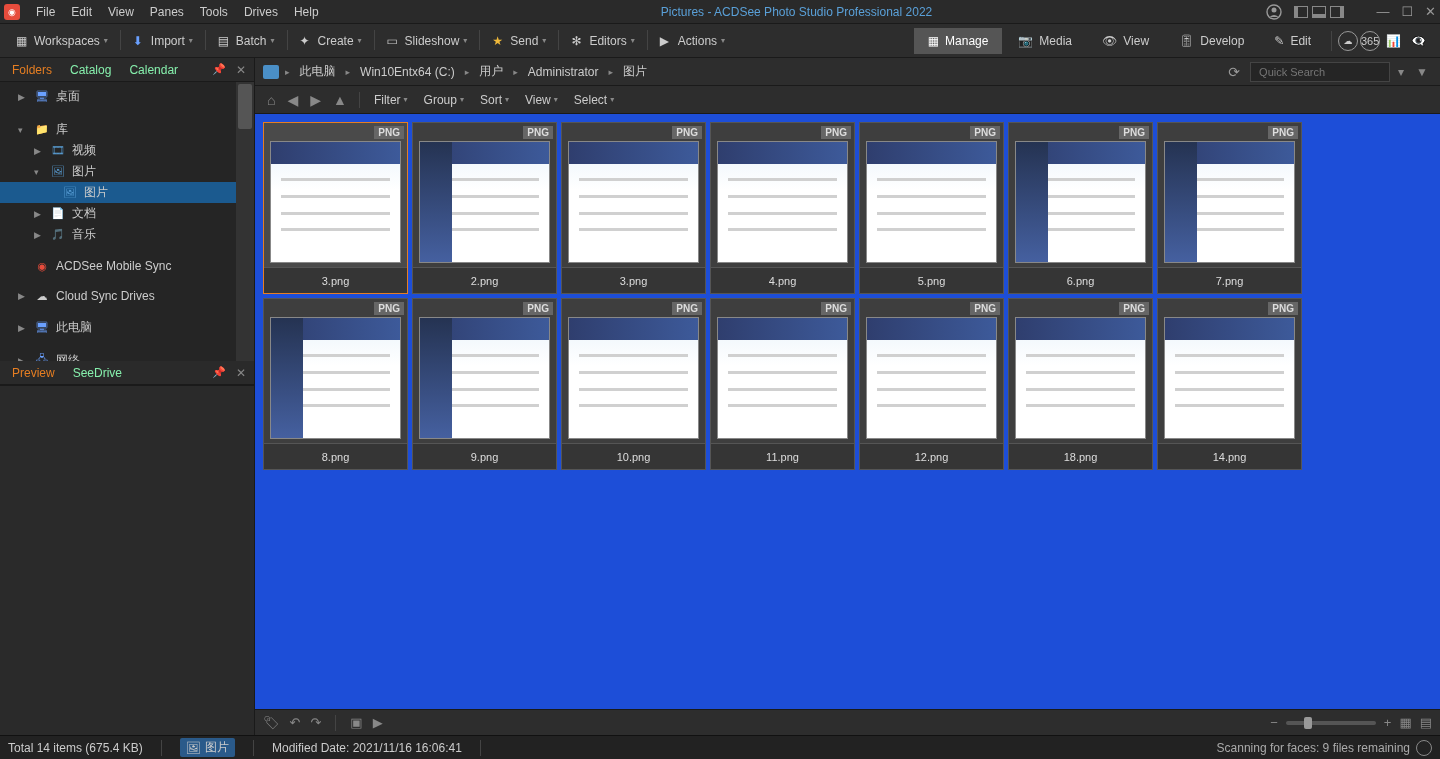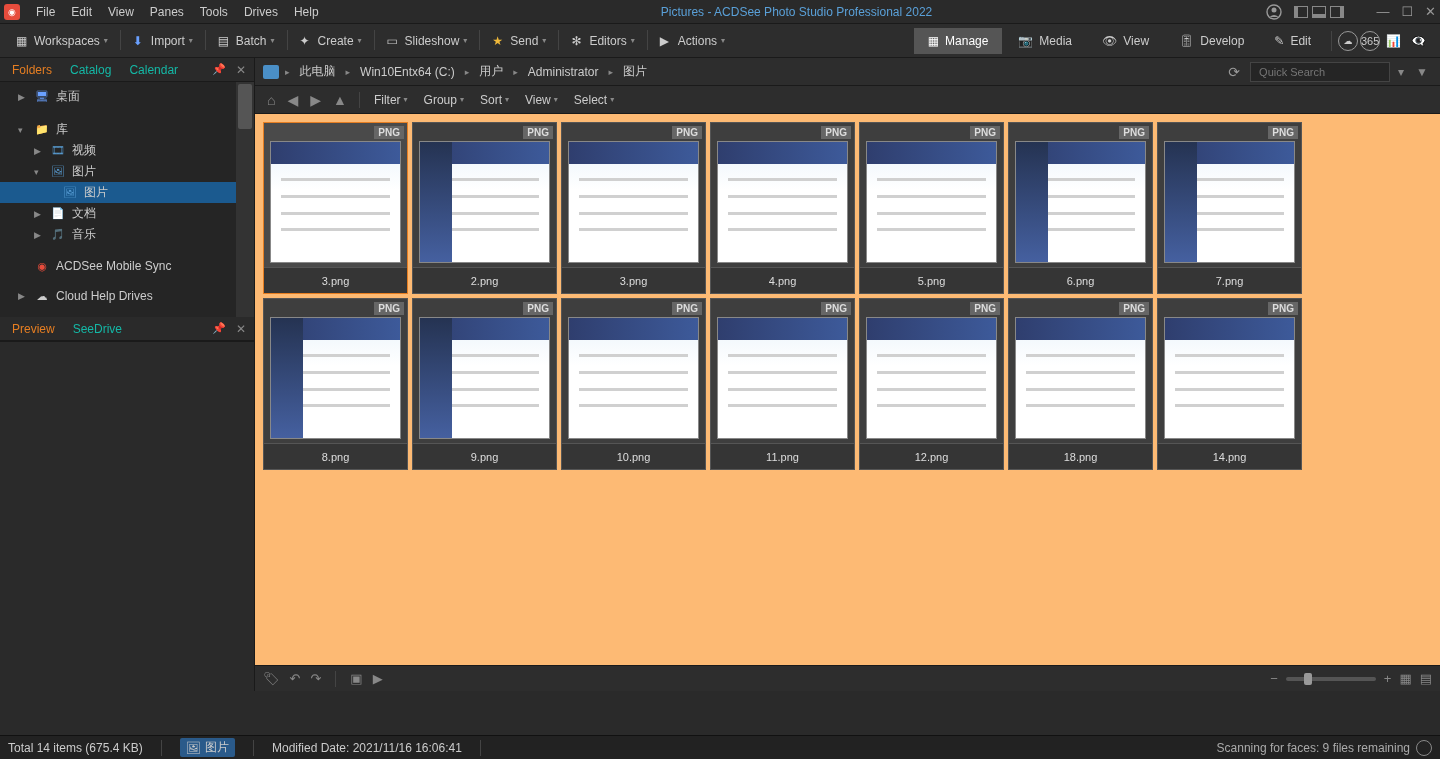--- a/index.html
+++ b/index.html
@@ -21,21 +21,21 @@
 .tb-sep { width: 1px; height: 20px; background: #444; margin: 0 4px; }
 .tb-right { margin-left: auto; display: flex; gap: 2px; align-items: center; }
 .mode-btn { display: flex; align-items: center; gap: 6px; padding: 6px 14px; color: #ccc; cursor: pointer; font-size: 16px; }
 .mode-btn.active { background: #555; color: #fff; }
 .round-icon { width: 20px; height: 20px; border: 1.5px solid #999; border-radius: 50%; display:flex; align-items:center; justify-content:center; font-size:9px; }
 
 .main-area { flex: 1; display: flex; overflow: hidden; }
 
 .left-panel { width: 255px; background: #2a2a2a; display: flex; flex-direction: column; border-right: 1px solid #1a1a1a; }
 .panel-tabs { height: 24px; display: flex; align-items: center; padding: 0 4px; gap: 2px; border-bottom: 1px solid #1a1a1a; }
-.panel-tab { padding: 3px 8px; color: #14b8a6; cursor: pointer; }
+.panel-tab { padding: 3px 8px; color: #86efac; cursor: pointer; }
 .panel-tab.active { color: #e67e22; }
 .panel-tabs .pin { margin-left: auto; color: #888; cursor: pointer; font-size: 11px; padding: 0 4px; }
 .panel-tabs .close { color: #888; cursor: pointer; padding: 0 4px; }
 
 .folder-tree { flex: 1; overflow: auto; background: #252525; padding: 4px 0; position: relative; }
 .tree-scroll-track { position:absolute; right:0; top:0; bottom:0; width:18px; background:#333; }
 .tree-scroll-thumb { position:absolute; right:2px; top:2px; width:14px; height:45px; background:#555; border-radius:2px; }
 .tree-item { display: flex; align-items: center; gap: 6px; padding: 2px 4px 2px 8px; color: #ccc; cursor: pointer; }
 .tree-item.selected { background: #1b5a8f; }
 .tree-indent { display: inline-block; }
@@ -55,40 +55,40 @@
 .search-box { margin-left: auto; display: flex; align-items: center; gap: 4px; }
 .search-box input { background: #252525; border: 1px solid #444; color: #999; padding: 3px 8px; width: 140px; font-size: 11px; }
 .refresh-icon { color: #999; cursor: pointer; font-size: 14px; margin-right: 6px; }
 .search-extra { color: #888; cursor: pointer; padding: 0 4px; }
 
 .filter-bar { height: 28px; display: flex; align-items: center; padding: 0 8px; gap: 4px; background: #2d2d2d; border-bottom: 1px solid #1a1a1a; }
 .nav-btn { color: #888; cursor: pointer; font-size: 14px; padding: 0 4px; }
 .filter-item { padding: 3px 6px; color: #ccc; cursor: pointer; display: flex; align-items: center; gap: 3px; }
 .fsep { width: 1px; height: 16px; background: #444; margin: 0 4px; }
 
-.thumbs-area { flex: 1; overflow: auto; padding: 8px; background: #fdba74; }
+.thumbs-area { flex: 1; overflow: auto; padding: 8px; background: #1d4ed8; }
 .thumbs-grid { display: flex; flex-wrap: wrap; gap: 4px; }
 .thumb-cell { width: 145px; height: 172px; background: #3e3e3e; border: 1px solid #555; display: flex; flex-direction: column; position: relative; }
 .thumb-cell.selected { border-color: #e67e22; background: #4a4a4a; }
 .thumb-badge { position: absolute; top: 3px; right: 3px; background: #666; color: #ddd; font-size: 10px; padding: 1px 4px; font-weight: bold; }
 .thumb-img { flex: 1; margin: 18px 6px 4px 6px; background: #f5f5f5; border: 1px solid #888; position: relative; overflow: hidden; }
 .thumb-img::before { content: ''; position: absolute; inset: 0; background: linear-gradient(180deg, #eaf3fb 0%, #ffffff 40%); }
 .thumb-img .fake-bar { position:absolute; left:8%; right:8%; height:3px; background:#d0d0d0; }
 .thumb-img .fake-top { position:absolute; top:0; left:0; right:0; height:18%; background: linear-gradient(90deg, #2f3e6e, #3d5a9a); }
 .thumb-img.with-sidebar::after { content:''; position:absolute; left:0; top:0; bottom:0; width:25%; background: linear-gradient(180deg,#253352,#4560a0); }
 .thumb-name-row { height: 26px; display: flex; align-items: center; justify-content: center; background: #353535; border-top: 1px solid #555; }
 .thumb-name { color: #ddd; font-size: 11px; }
 
 .bottom-toolbar { height: 26px; background: #2d2d2d; border-top: 1px solid #1a1a1a; display: flex; align-items: center; padding: 0 8px; gap: 10px; }
 .bt-icon { color: #888; cursor: pointer; font-size: 13px; }
 .bt-right { margin-left: auto; display: flex; align-items: center; gap: 8px; }
 .slider { width: 90px; height: 4px; background: #555; position: relative; border-radius: 2px; }
 .slider-thumb { position: absolute; left: 20%; top: -4px; width: 8px; height: 12px; background: #999; border-radius: 2px; }
 
-.statusbar { height: 24px; background: #222; display: flex; align-items: center; padding: 0 8px; gap: 12px; border-top: 1px solid #111; font-size: 11px; margin-top: 44px; }
+.statusbar { height: 24px; background: #222; display: flex; align-items: center; padding: 0 8px; gap: 12px; border-top: 1px solid #111; font-size: 11px; }
 .sb-sep { width: 1px; height: 16px; background: #444; margin: 0 6px; }
 .sb-badge-wrap { display: flex; align-items: center; gap: 4px; background: #2a5a8a; padding: 1px 6px; border-radius: 2px; }
 .sb-right { margin-left: auto; font-family: monospace; color: #aaa; display: flex; align-items: center; gap: 6px; }
 .sb-face { width: 16px; height: 16px; border: 1.5px solid #888; border-radius: 50%; }
 
 svg { display: block; }
 </style>
 </head>
 <body>
 
@@ -257,21 +257,21 @@
       <div class="tree-item">
           <span class="tree-indent" style="width:20px"></span>
           <span class="tree-icon" style="color:#e74c3c">◉</span>
           <span>ACDSee Mobile Sync</span>
         </div>
       <div style="height:12px"></div>
       <div class="tree-item">
           <span class="tree-indent" style="width:4px"></span>
           <span class="tree-expand">▶</span>
           <span class="tree-icon">☁</span>
-          <span>Cloud Help Drives</span>
+          <span>Cloud Sync Drives</span>
         </div>
       <div style="height:12px"></div>
       <div class="tree-item">
           <span class="tree-indent" style="width:4px"></span>
           <span class="tree-expand">▶</span>
           <span class="tree-icon drive-icon">🖥</span>
           <span>此电脑</span>
         </div>
       <div style="height:12px"></div>
       <div class="tree-item">

